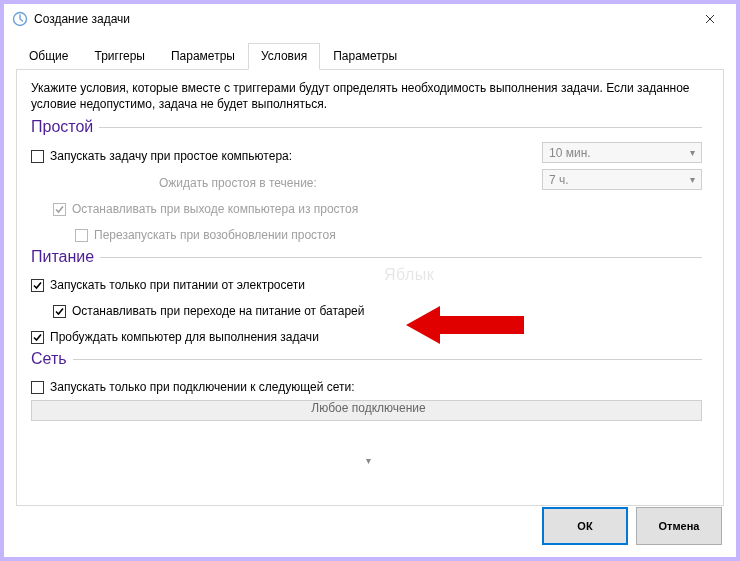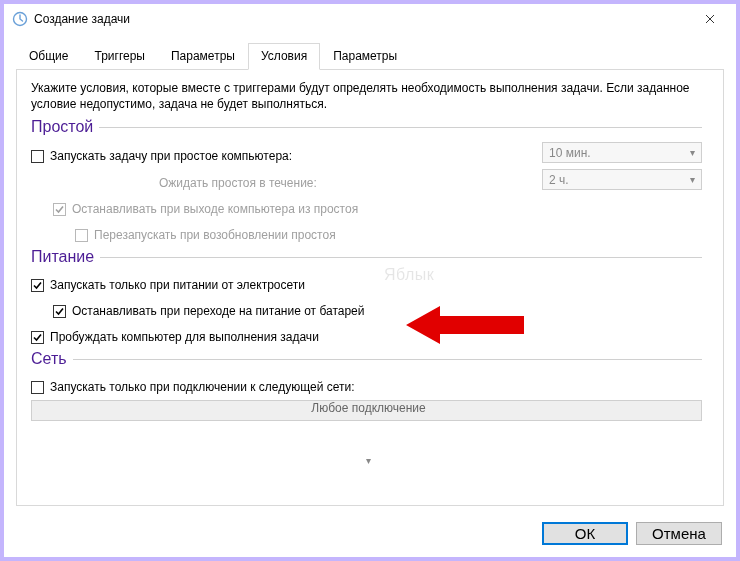--- a/index.html
+++ b/index.html
@@ -101,25 +101,25 @@
   .rightcol { margin-left:auto; }
 
   .idle-wait-label { color:#a0a0a0; padding-left: 128px; }
 
   .buttons {
     position: absolute;
     right: 14px; bottom: 12px;
     display:flex; gap:8px;
   }
   .btn {
-    width: 86px; height: 23px;
-    font-size: 15px;
+    width: 86px; height: 38px;
+    font-size: 11px;
     border: 1px solid #adadad;
     background: #e1e1e1;
-    display:flex; align-items:center; justify-content:center;
+    display:flex; align-items:center; justify-content:center;font-weight:bold;
   }
   .btn.default { border-color: #0078d7; box-shadow: inset 0 0 0 1px #0078d7; }
 
   
   .arrow {
     position:absolute;
     left: 402px; top: 296px;
     pointer-events:none;
   }
 
@@ -180,21 +180,21 @@
         </label>
         <div class="rightcol select">
           <span>10 мин.</span>
           <span class="caret">▾</span>
         </div>
       </div>
 
       <div class="row">
         <span class="text idle-wait-label">Ожидать простоя в течение:</span>
         <div class="rightcol select">
-          <span>2 ч.</span>
+          <span>7 ч.</span>
           <span class="caret">▾</span>
         </div>
       </div>
 
       <div class="row indent1">
         <label>
           <span class="cb checked disabled">
               <svg viewBox="0 0 11 11">
                 <path class="tick" d="M2 5.5 L4.5 8 L9 2.5" fill="none" stroke-width="1.6"></path>
               </svg>

